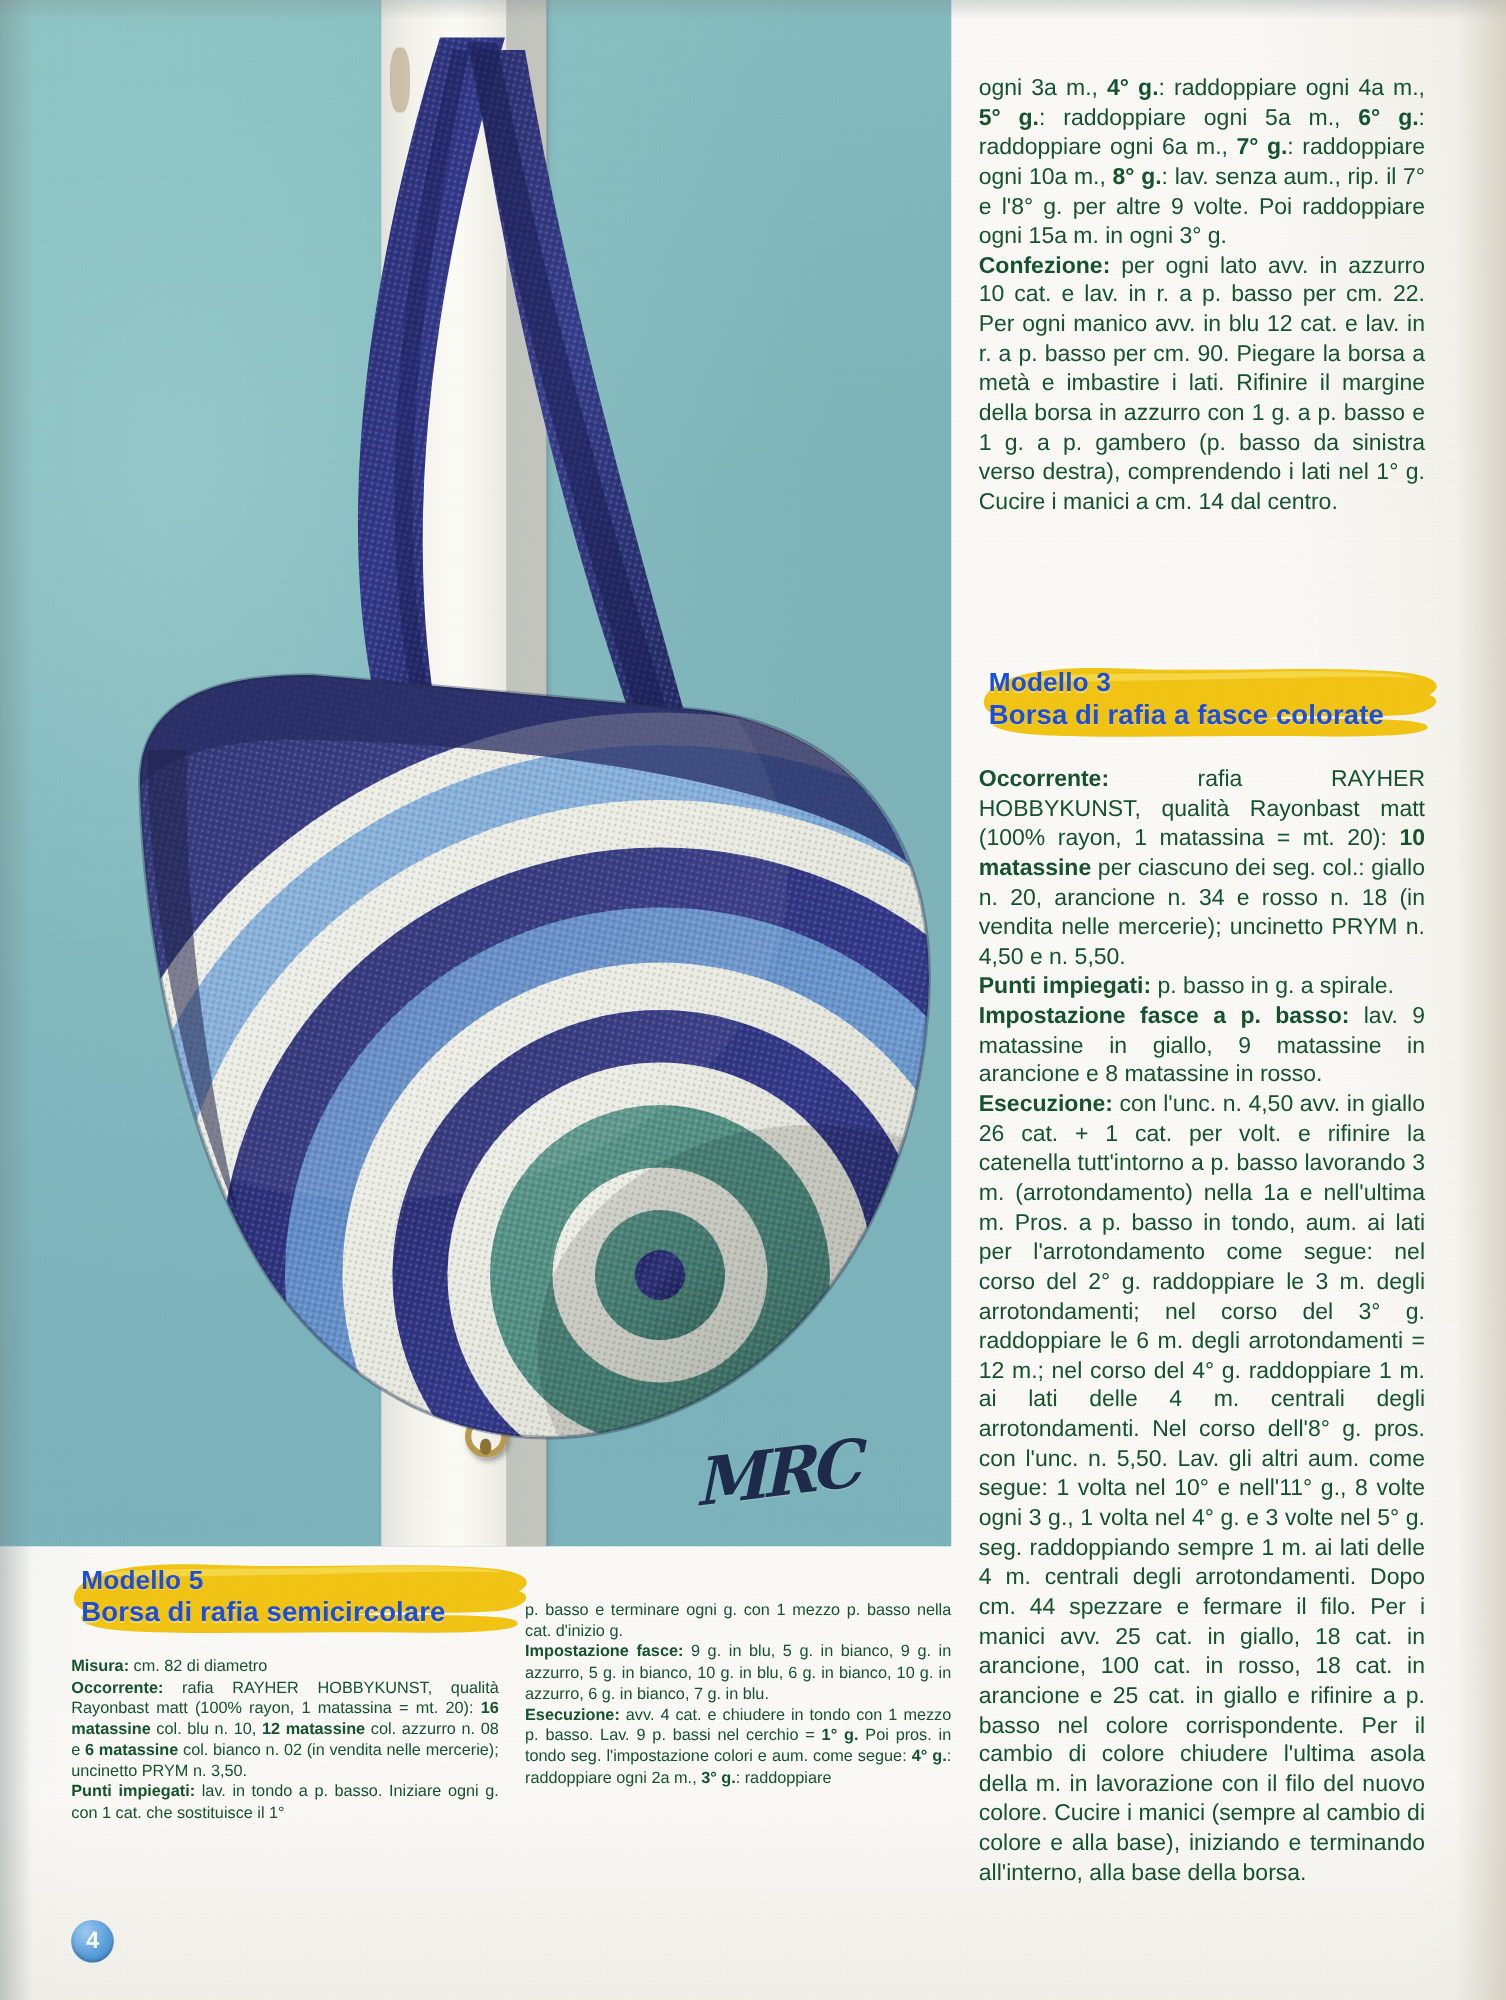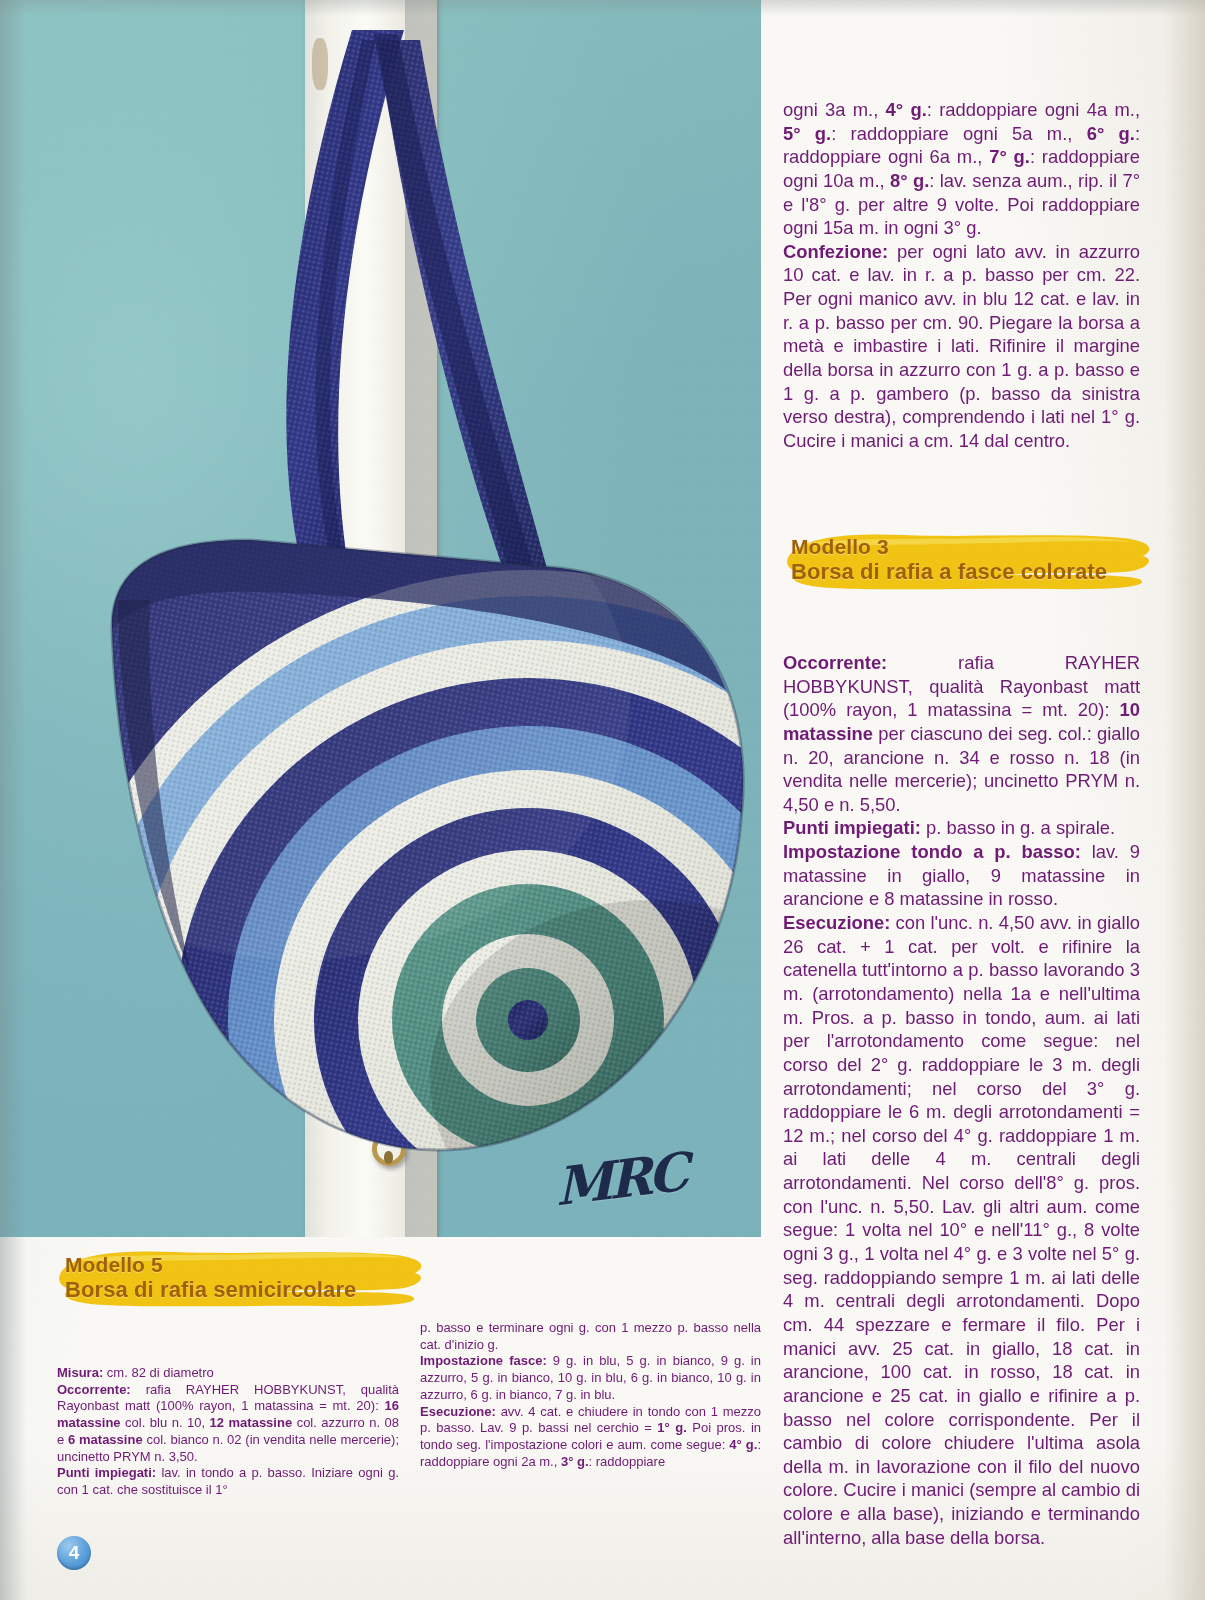--- a/index.html
+++ b/index.html
@@ -132,26 +132,25 @@
     color: #1d2a4a;
     transform: rotate(-7deg) skewX(-8deg);
     letter-spacing: -4px;
     text-shadow: 0 1px 0 rgba(255,255,255,.18);
   }
 
   
   .col {
     position: absolute;
     font-family: "Liberation Sans", sans-serif;
-    color: #701a75;
+    color: #14532d;
     text-align: justify;
     line-height: 1.285;
     -webkit-hyphens: auto;
     hyphens: auto;
-    margin-top: 40px;
   }
   .col p { margin: 0; }
   .col b { font-weight: 700; }
 
   #col-right-top { left: 783px; top: 58px;  width: 357px; font-size: 18.4px; }
   #col-right-mid { left: 783px; top: 611px; width: 357px; font-size: 18.4px; }
   #col-left-bot   { left: 57px;  top: 1325px; width: 342px; font-size: 13px; }
   #col-mid-bot    { left: 420px; top: 1280px; width: 341px; font-size: 13px; }
 
   
@@ -164,21 +163,21 @@
   #heading-modello2 { left: 57px;  top: 1246px; }
   .brush {
     position: absolute;
     inset: 0;
     overflow: visible;
   }
   .heading-text {
     position: absolute;
     left: 8px;
     top: 7px;
-    color: #a16207;
+    color: #1d4ed8;
     font-weight: 700;
     font-size: 21px;
     line-height: 1.15;
     letter-spacing: .1px;
     text-shadow: 0 1px 0 rgba(255,255,255,.35);
   }
   .heading-text .l2 { font-size: 22px; display: block; }
 
   
   #page-number {
@@ -325,21 +324,21 @@
     </svg>
     <div class="heading-text">
       <span>Modello 3</span>
       <span class="l2">Borsa di rafia a fasce colorate</span>
     </div>
   </div>
 
   <div class="col" id="col-right-mid">
     <p><b>Occorrente:</b> rafia RAYHER HOBBYKUNST, qualità Rayonbast matt (100% rayon, 1 matassina = mt. 20): <b>10 matassine</b> per ciascuno dei seg. col.: giallo n. 20, arancione n. 34 e rosso n. 18 (in vendita nelle mercerie); uncinetto PRYM n. 4,50 e n. 5,50.</p>
     <p><b>Punti impiegati:</b> p. basso in g. a spirale.</p>
-    <p><b>Impostazione tondo a p. basso:</b> lav. 9 matassine in giallo, 9 matassine in arancione e 8 matassine in rosso.</p>
+    <p><b>Impostazione fasce a p. basso:</b> lav. 9 matassine in giallo, 9 matassine in arancione e 8 matassine in rosso.</p>
     <p><b>Esecuzione:</b> con l'unc. n. 4,50 avv. in giallo 26 cat. + 1 cat. per volt. e rifinire la catenella tutt'intorno a p. basso lavorando 3 m. (arrotondamento) nella 1a e nell'ultima m. Pros. a p. basso in tondo, aum. ai lati per l'arrotondamento come segue: nel corso del 2° g. raddoppiare le 3 m. degli arrotondamenti; nel corso del 3° g. raddoppiare le 6 m. degli arrotondamenti = 12 m.; nel corso del 4° g. raddoppiare 1 m. ai lati delle 4 m. centrali degli arrotondamenti. Nel corso dell'8° g. pros. con l'unc. n. 5,50. Lav. gli altri aum. come segue: 1 volta nel 10° e nell'11° g., 8 volte ogni 3 g., 1 volta nel 4° g. e 3 volte nel 5° g. seg. raddoppiando sempre 1 m. ai lati delle 4 m. centrali degli arrotondamenti. Dopo cm. 44 spezzare e fermare il filo. Per i manici avv. 25 cat. in giallo, 18 cat. in arancione, 100 cat. in rosso, 18 cat. in arancione e 25 cat. in giallo e rifinire a p. basso nel colore corrispondente. Per il cambio di colore chiudere l'ultima asola della m. in lavorazione con il filo del nuovo colore. Cucire i manici (sempre al cambio di colore e alla base), iniziando e terminando all'interno, alla base della borsa.</p>
   </div>
 
   <div class="heading" id="heading-modello2">
     <svg class="brush" viewBox="0 0 372 64" preserveAspectRatio="none">
       <path d="M10,20 C28,7 68,4 118,6 C188,9 278,3 338,9 C366,12 370,21 358,27
                C370,30 364,41 338,43 C298,46 248,42 228,46
                C288,46 348,45 356,51 C364,58 328,61 268,60
                C188,59 98,62 48,59 C10,57 0,49 14,43
                C0,41 -2,29 10,20 Z" fill="#f2c514"></path>

